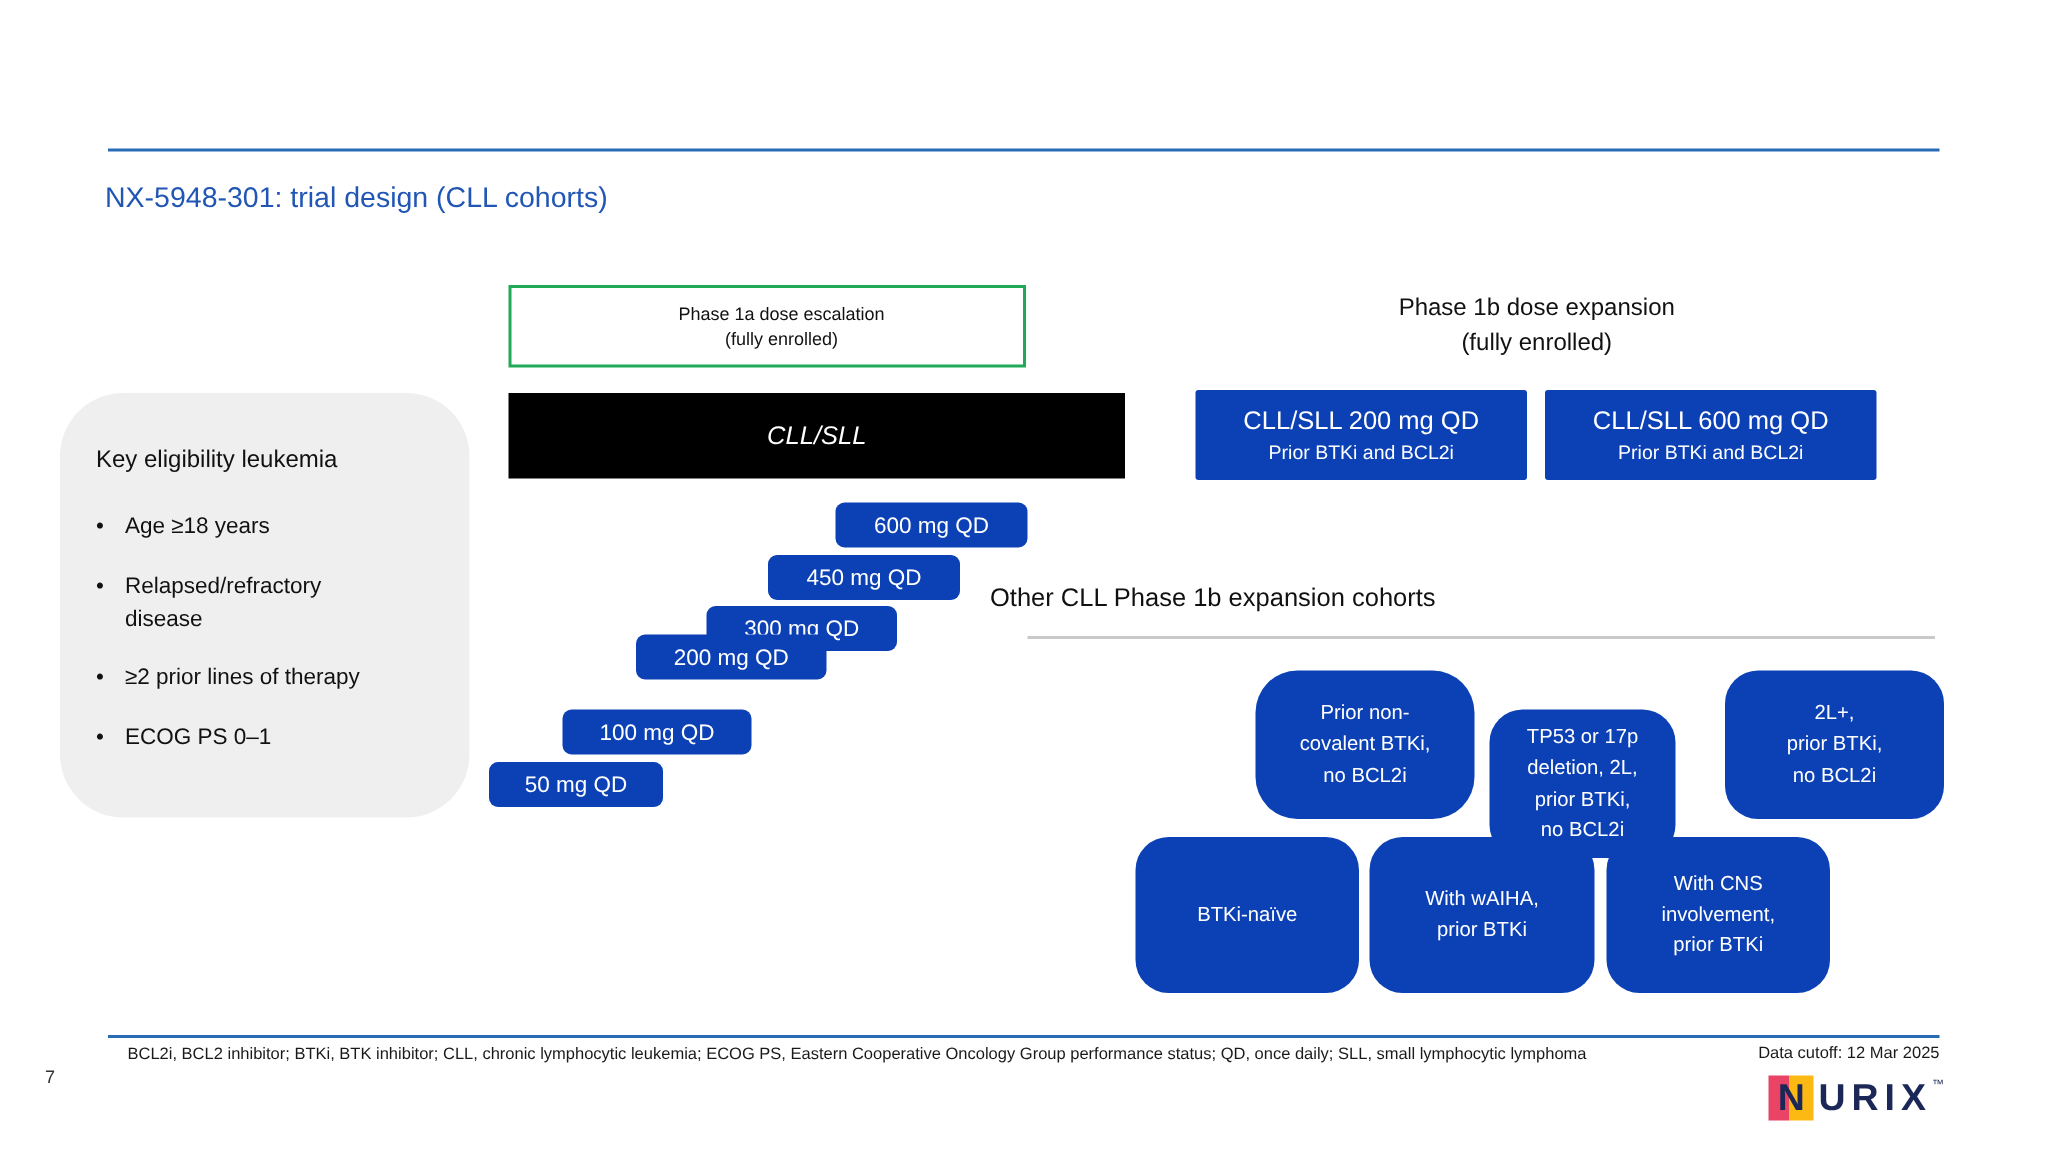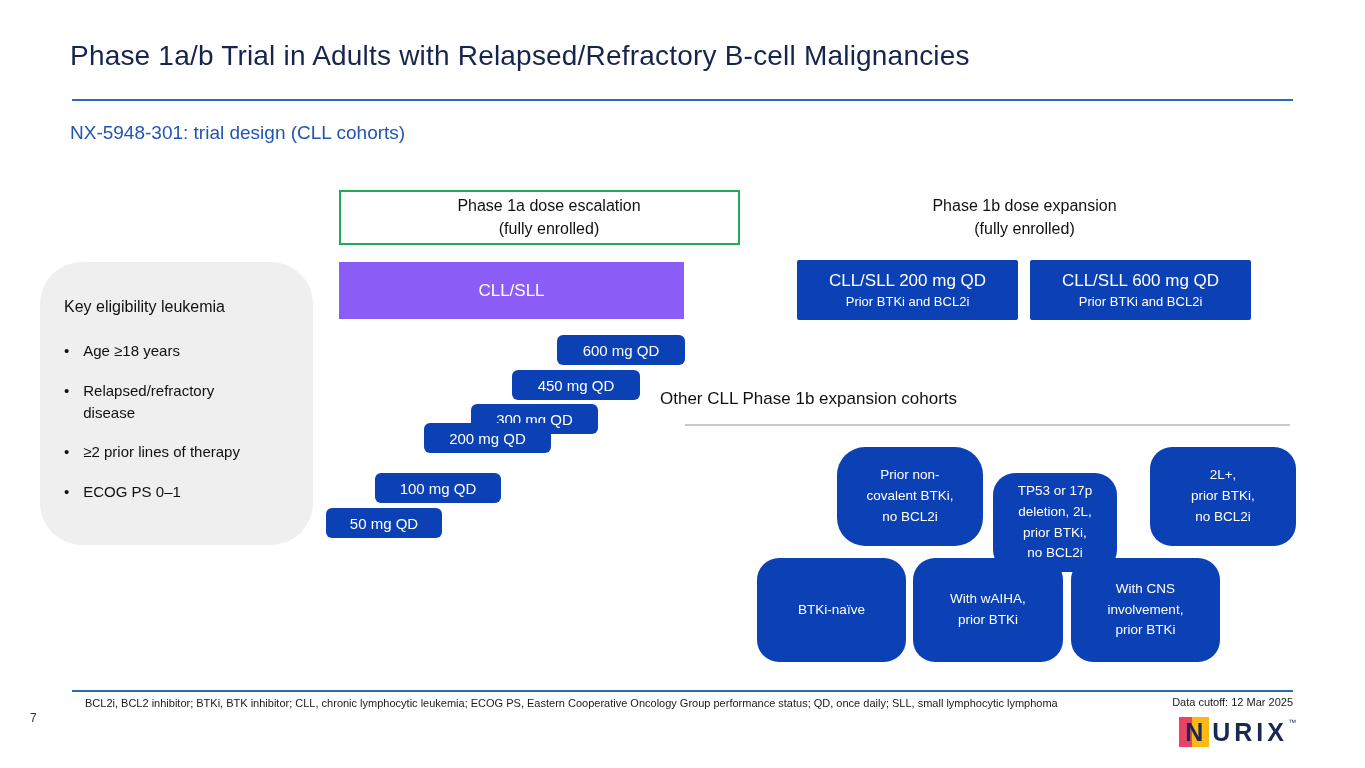--- a/index.html
+++ b/index.html
@@ -11,22 +11,22 @@
 
   .title { position:absolute; left:70px; top:40px; font-size:28px; font-weight:400; color:#16254d; letter-spacing:0.2px; }
   .title-rule { position:absolute; left:72px; top:99px; width:1221px; height:0; border-top:2px solid #2a6bb5; }
   .subtitle { position:absolute; left:70px; top:122px; font-size:19px; color:#2156b4; }
 
   .elig-box { position:absolute; left:40px; top:262px; width:273px; height:283px; background:#f0efef; border-radius:42px; box-sizing:border-box; padding:36px 22px 0 24px; }
   .elig-heading { font-size:16px; margin-bottom:24px; }
   .elig-item { display:flex; gap:14px; font-size:15px; line-height:1.45; margin-bottom:18px; }
   .elig-item .txt { width:205px; }
 
-  .p1a-box { position:absolute; left:339px; top:190px; width:401px; height:55px; box-sizing:border-box; background:#fff; border:2.5px solid #20a956; display:flex; align-items:center; justify-content:center; text-align:center; font-size:16px; line-height:1.4;padding-left:19px; }
-  .cll-box { position:absolute; left:339px; top:262px; width:345px; height:57px; background:#8b5cf6; color:#fff; display:flex; align-items:center; justify-content:center; font-size:17px; }
+  .p1a-box { position:absolute; left:339px; top:190px; width:345px; height:55px; box-sizing:border-box; background:#fff; border:2.5px solid #20a956; display:flex; align-items:center; justify-content:center; text-align:center; font-size:12px; line-height:1.4;padding-left:19px; }
+  .cll-box { position:absolute; left:339px; top:262px; width:411px; height:57px; background:#000000; color:#fff; display:flex; align-items:center; justify-content:center; font-size:17px;font-style:italic; }
 
   .dose { position:absolute; height:30px; background:#0b41b4; color:#fff; border-radius:6px; display:flex; align-items:center; justify-content:center; font-size:15px; }
   .dose-600 { left:557px; top:335px; width:128px; }
   .dose-450 { left:512px; top:370px; width:128px; }
   .dose-300 { left:471px; top:404px; width:127px; }
   .dose-200 { left:424px; top:423px; width:127px;text-align:center; }
   .dose-100 { left:375px; top:473px; width:126px; }
   .dose-50  { left:326px; top:508px; width:116px; }
 
   .p1b-heading { position:absolute; left:797px; top:194px; width:455px; text-align:center; font-size:16px; line-height:1.45; }
@@ -56,21 +56,20 @@
   .logo { position:absolute; right:69px; top:717px; display:flex; align-items:flex-start; }
   .logo-mark { width:30px; height:30px; background:linear-gradient(90deg, #e94365 0 45%, #fdb913 45% 100%); display:flex; align-items:center; justify-content:center; font-weight:bold; font-size:25px; color:#1b2857; }
   .logo-text { font-weight:bold; font-size:25px; color:#1b2857; letter-spacing:4px; margin-left:3px; line-height:30px; }
   .logo-tm { font-size:8px; color:#1b2857; margin-top:1px; }
 </style>
 </head>
 <body>
 
 <div class="slide">
 
-  <div class="title">Phase 1a/b Trial in Adults with Relapsed/Refractory B-cell Malignancies</div>
   <div class="title-rule"></div>
   <div class="subtitle">NX-5948-301: trial design (CLL cohorts)</div>
 
   <div class="elig-box">
     <div class="elig-heading">Key eligibility leukemia</div>
     <div class="elig-item">
       <span>•</span>
       <span class="txt pre">Age ≥18 years</span>
     </div>
     <div class="elig-item">

